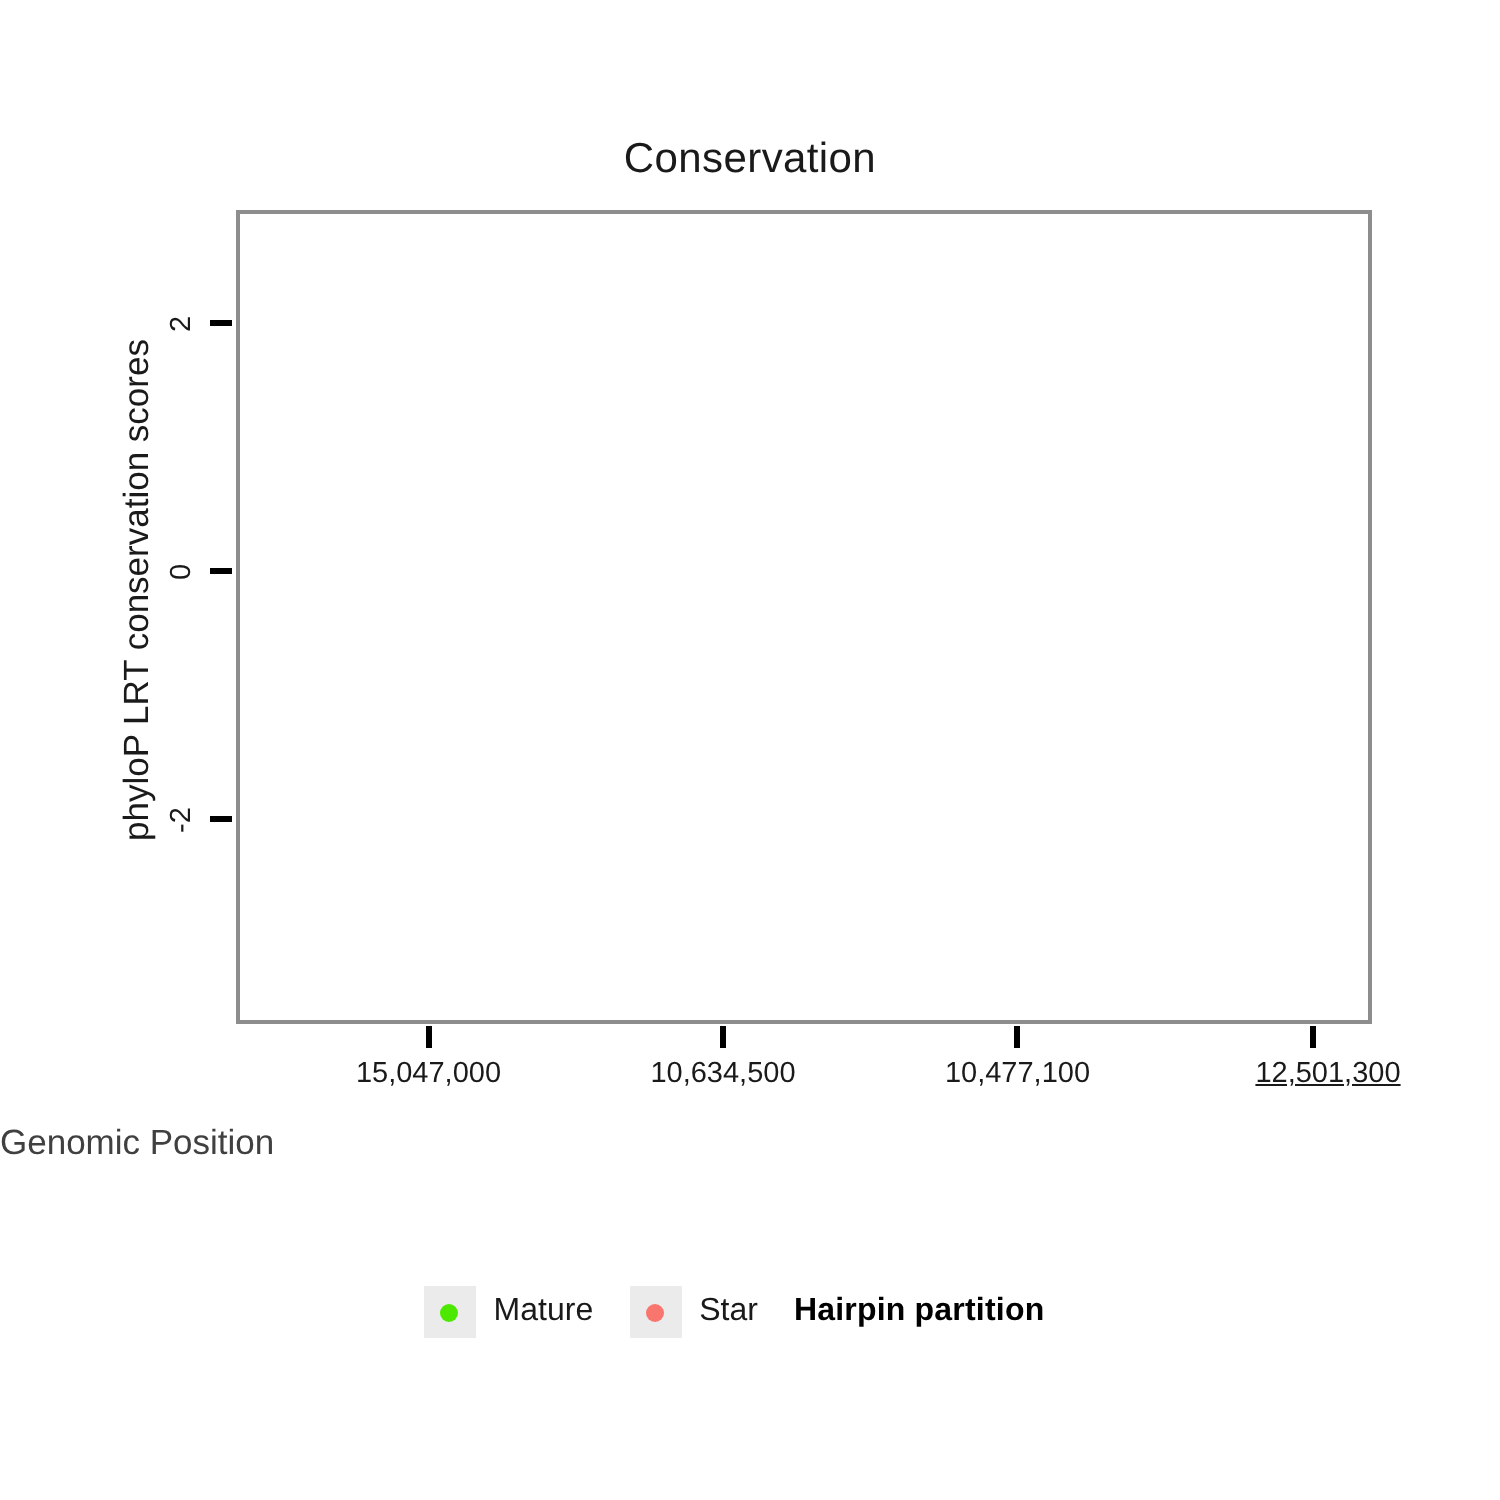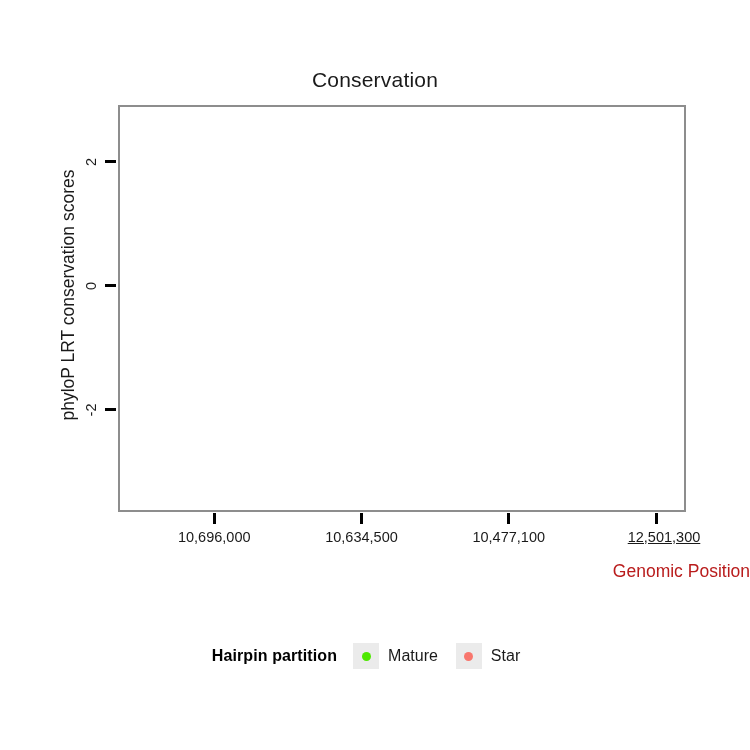--- a/index.html
+++ b/index.html
@@ -86,23 +86,23 @@
     color: #1a1a1a;
     white-space: nowrap;
     transform: translateY(-50%) rotate(-90deg);
     transform-origin: center center;
   }
   .axis-title-x {
     position: absolute;
     left: 0;
     top: 561px;
     width: 750px;
-    text-align: right;
+    text-align: left;
     font-size: 17.5px;
-    color: #b91c1c;
+    color: #404040;
   }
   .axis-title-y {
     position: absolute;
     left: 0;
     top: 0;
     width: 420px;
     text-align: center;
     font-size: 17.5px;
     color: #1a1a1a;
     transform-origin: 0 0;
@@ -399,51 +399,51 @@
           </g>
           <line x1="0" y1="178.55999999999997" x2="564" y2="178.55999999999997" stroke="#000000" stroke-width="2.2" stroke-dasharray="13 13"></line>
           <polyline points="42.70496083550914,195.92000000000002 64.79373368146214,191.58 86.88250652741515,187.24 108.97127937336815,182.89999999999998 131.06005221932114,178.55999999999997 153.14882506527417,174.22 175.23759791122714,169.88 197.32637075718017,164.92 219.41514360313315,158.09999999999997 241.50391644908615,150.66 259.1749347258486,144.46000000000004 278.31853785900785,140.12 300.4073107049608,137.64 322.4960835509138,136.40000000000003 344.5848563968669,136.40000000000003 366.67362924281986,137.01999999999998 381.3994778067885,137.64 396.12532637075714,137.64 410.85117493472586,135.77999999999997 429.99477806788514,130.2 447.6657963446475,122.75999999999993 465.3368146214099,114.69999999999999 483.0078328981723,106.63999999999999 500.6788511749347,99.19999999999999 518.3498694516971,93 536.0208877284596,88.65999999999997 550.7467362924282,85.56" fill="none" stroke="#3b6fe3" stroke-width="2.6" stroke-linejoin="round" stroke-linecap="round"></polyline>
         </svg>
     </div>
     <div id="panel-border"></div>
   </div>
 
   <div id="x-axis">
       <div class="tick-mark-x" style="left: 212.745px; top: 513px;"></div>
-      <div class="tick-label-x" style="left: 214.245px; top: 529px;">10,696,000</div>
+      <div class="tick-label-x" style="left: 214.245px; top: 529px;">15,047,000</div>
       <div class="tick-mark-x" style="left: 360.004px; top: 513px;"></div>
       <div class="tick-label-x" style="left: 361.504px; top: 529px;">10,634,500</div>
       <div class="tick-mark-x" style="left: 507.262px; top: 513px;"></div>
       <div class="tick-label-x" style="left: 508.762px; top: 529px;">10,477,100</div>
       <div class="tick-mark-x" style="left: 654.521px; top: 513px;"></div>
       <div class="tick-label-x" style="left: 664px; top: 529px; text-decoration: underline;">12,501,300</div>
     </div>
   <div id="y-axis">
       <div class="tick-mark-y" style="left: 105px; top: 160.06px;"></div>
       <div class="tick-label-y" style="left: 82px; top: 161.56px; width: 18px; text-align: center;">2</div>
       <div class="tick-mark-y" style="left: 105px; top: 284.06px;"></div>
       <div class="tick-label-y" style="left: 82px; top: 285.56px; width: 18px; text-align: center;">0</div>
       <div class="tick-mark-y" style="left: 105px; top: 408.06px;"></div>
       <div class="tick-label-y" style="left: 82px; top: 409.56px; width: 18px; text-align: center;">-2</div>
     </div>
 
   <div class="axis-title-x">Genomic Position</div>
   <div class="axis-title-y">phyloP LRT conservation scores</div>
 
   <div id="legend">
-    <div id="legend-title">Hairpin partition</div>
     <div id="legend-keys" style="display: flex; align-items: center;">
         <div class="legend-key">
           <div class="legend-swatch">
             <span style="background: rgb(77, 232, 0);"></span>
           </div>
           <div class="legend-label">Mature</div>
         </div>
         <div class="legend-key">
           <div class="legend-swatch">
             <span style="background: rgb(248, 118, 109);"></span>
           </div>
           <div class="legend-label">Star</div>
         </div>
       </div>
+    <div id="legend-title">Hairpin partition</div>
   </div>
 
 </div>
 
 </body></html>

